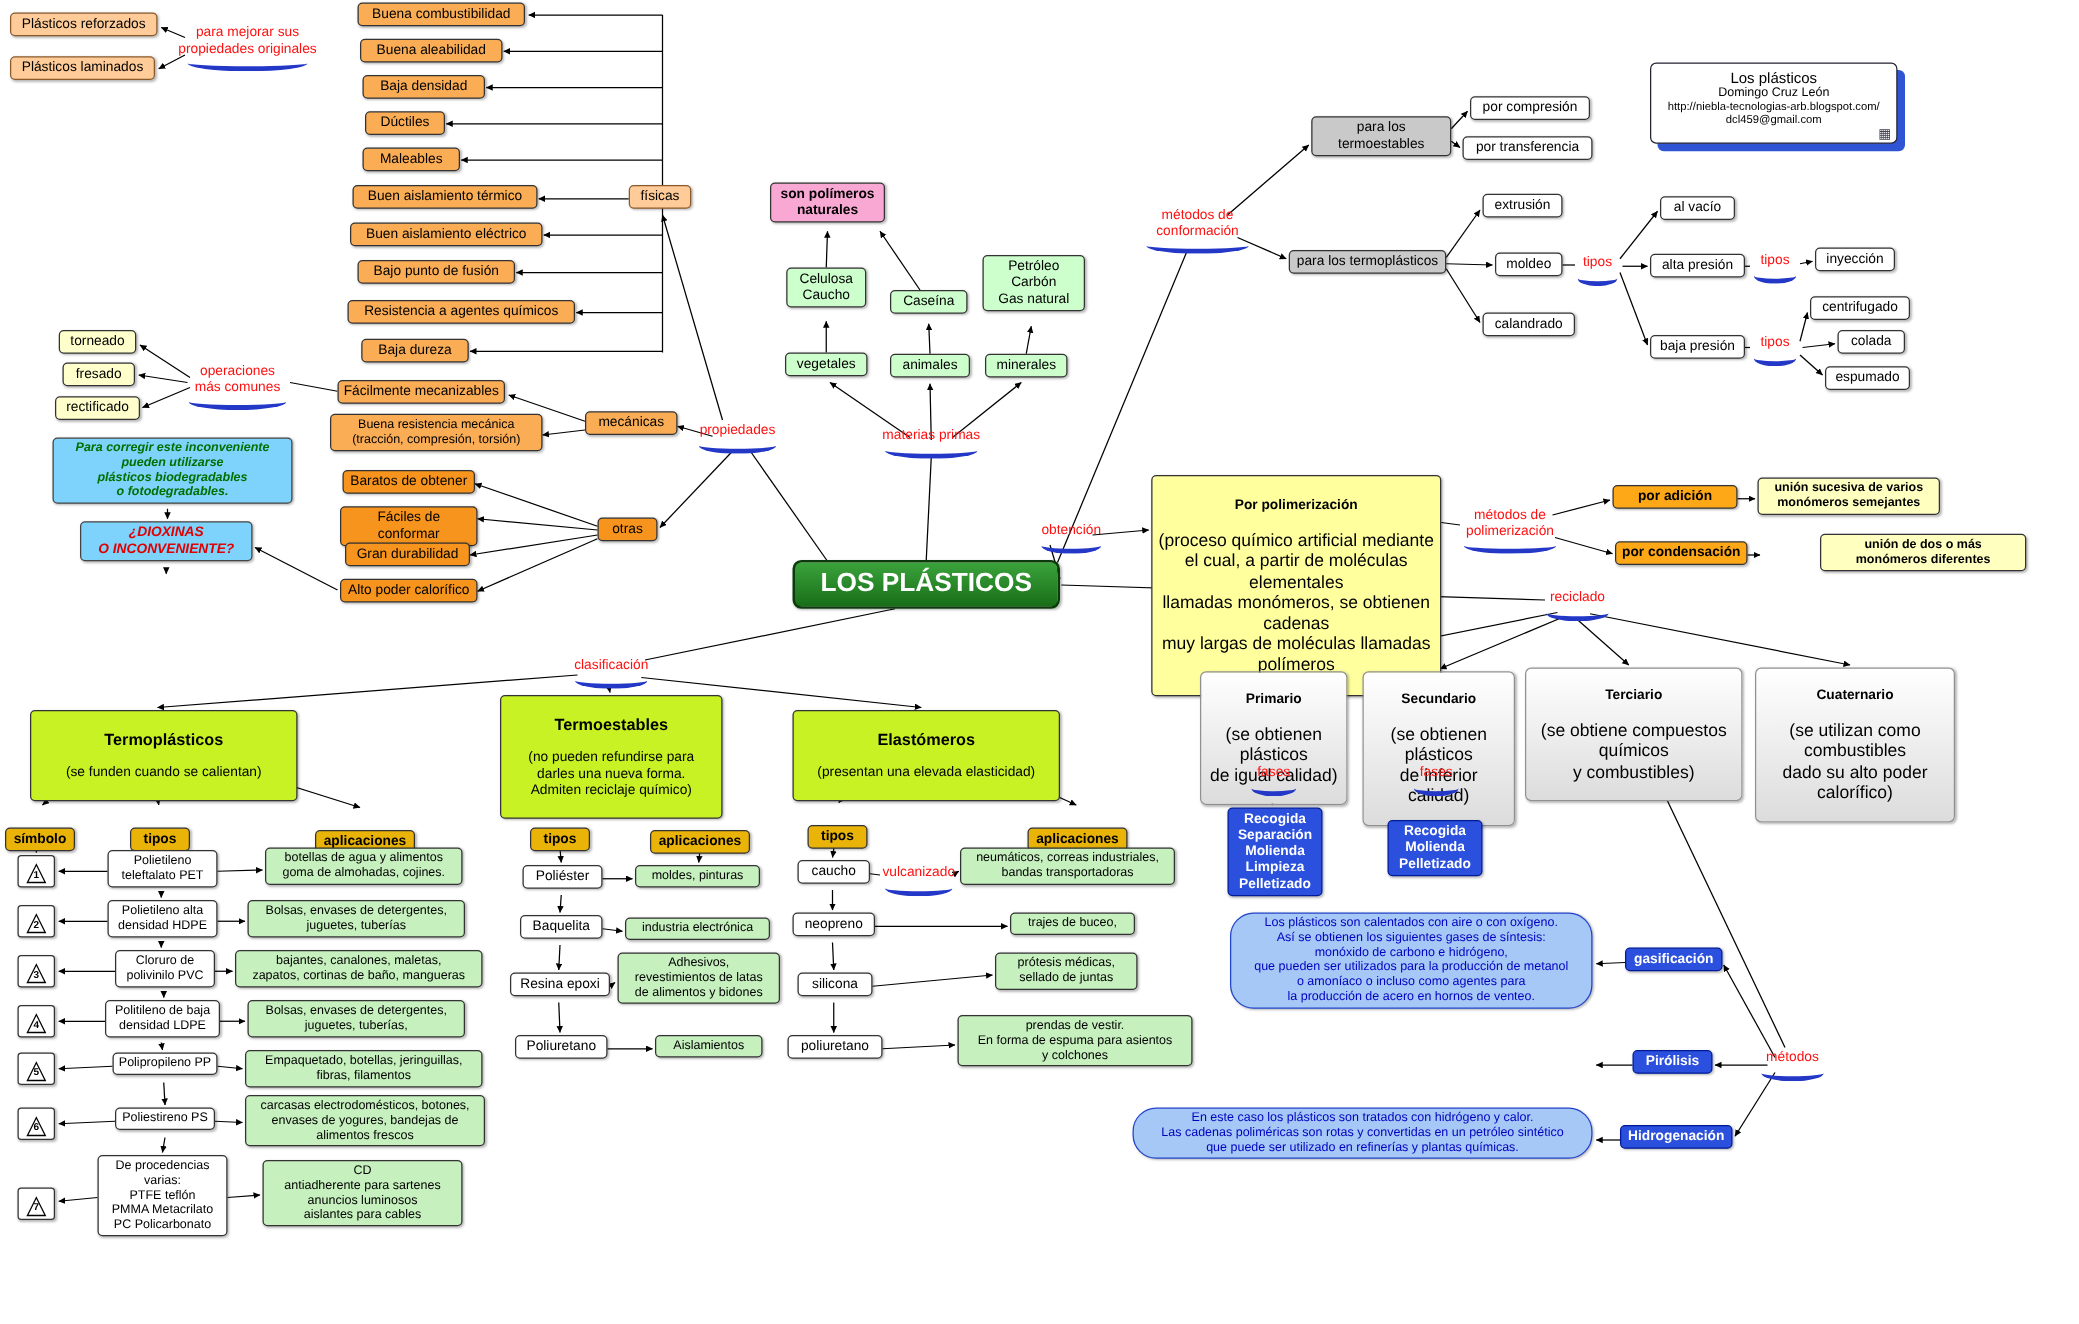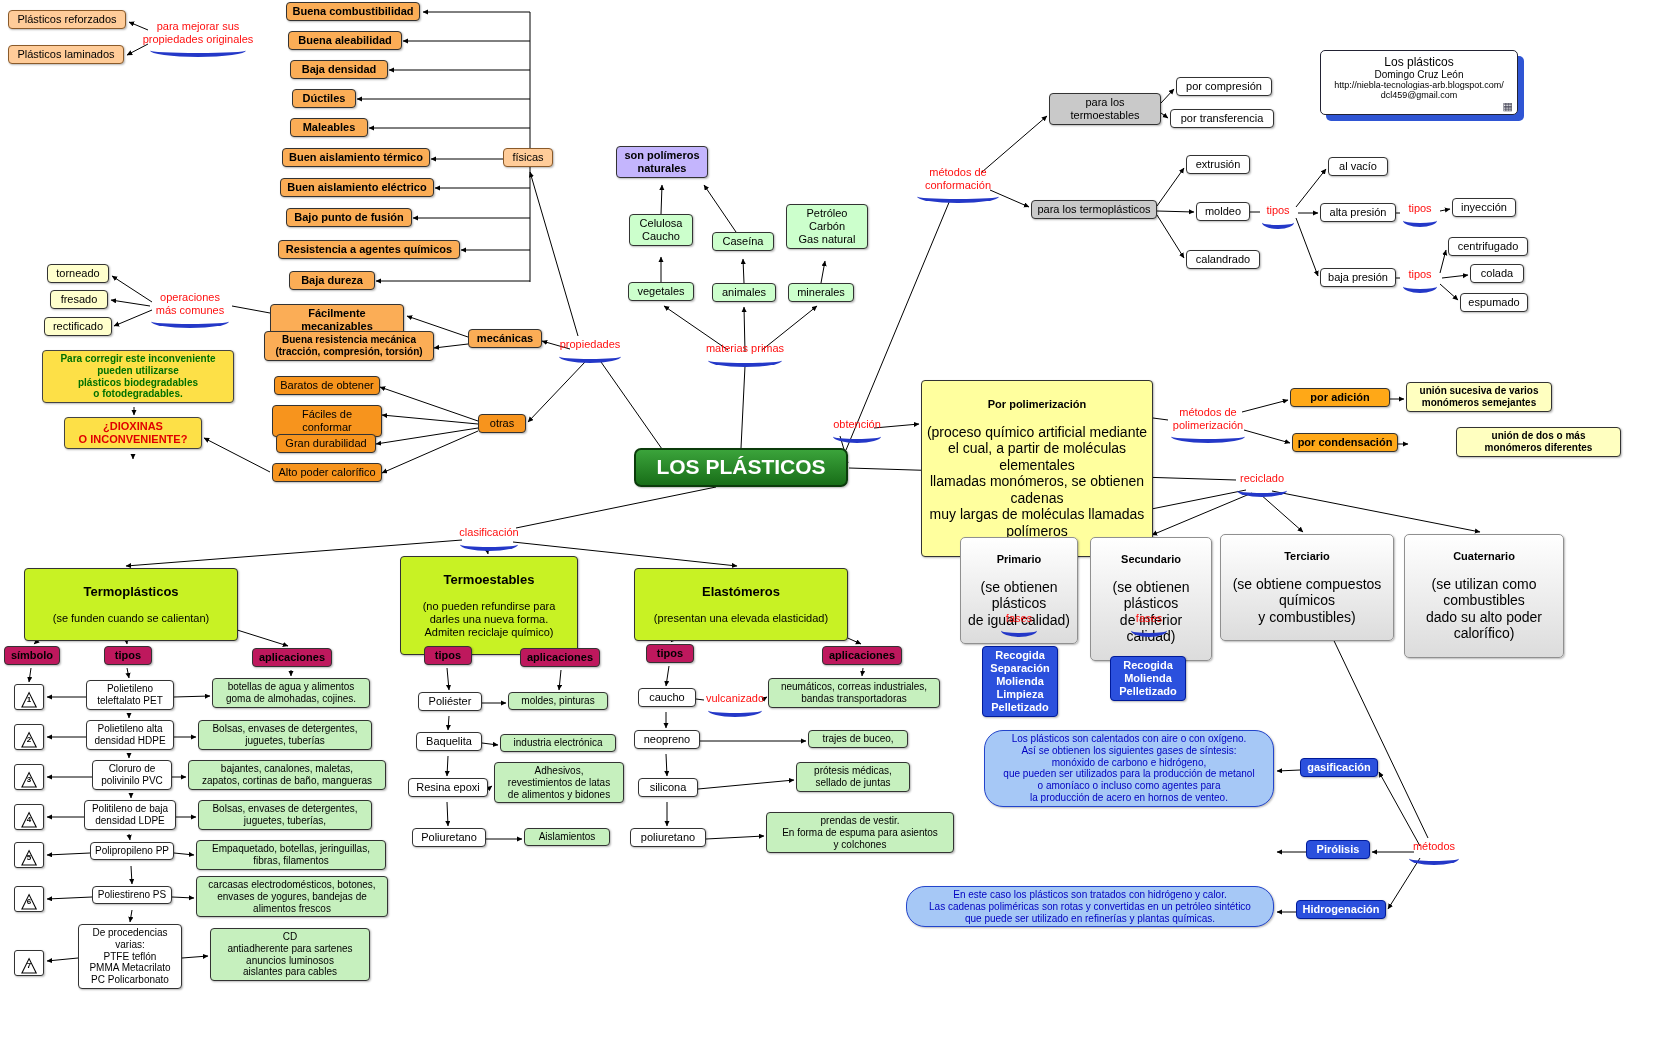--- a/index.html
+++ b/index.html
@@ -4,37 +4,37 @@
 <style>
   html,body{margin:0;padding:0;background:#fff;}
   #stage{position:relative;width:1663px;height:1059px;background:#fff;overflow:hidden;
          font-family:"Liberation Sans",sans-serif;}
   .edges{position:absolute;left:0;top:0;z-index:0;}
   .edges line{stroke:#000;stroke-width:1;}
   .n{position:absolute;z-index:1;box-sizing:border-box;border:1px solid #333;border-radius:4px;
      padding:2px 3px;text-align:center;font:11px/1.18 "Liberation Sans",sans-serif;
      white-space:pre-line;color:#000;box-shadow:1px 1px 2px rgba(0,0,0,.28);}
   .peach{background:#FFCC99;border-color:#8a5a2a;}
-  .or1{background:#FBAD56;font-weight:bold;}
+  .or1{background:#FBAD56;}
   .or2{background:#F7941D;}
   .ly{background:#FFFFCC;}
-  .bg{background:#c4b5fd;font-weight:bold;}
+  .bg{background:#f9a8d4;font-weight:bold;}
   .pg{background:#CCFFCC;}
   .gray{background:#C9C9C9;}
   .wh{background:#FFFFFF;}
   .yel{background:#FFFF9E;text-align:center;}
   .ob{background:#FFA817;font-weight:bold;}
   .pyb{background:#FFFFC0;font-weight:bold;font-size:10px;}
   .lime{background:#C8F224;}
-  .limeb{background:#be185d;font-weight:bold;}
+  .limeb{background:#eab308;font-weight:bold;margin-top:16px;}
   .ag{background:#C6F0BE;font-size:10px;}
   .blue{background:#2B50DD;color:#fff;font-weight:bold;border-color:#001a99;}
   .lb{background:#A6C8F6;color:#0000C0;border-color:#2244CC;border-radius:19px;font-size:10px;}
   .cat{background:linear-gradient(#ffffff,#dcdcdc);border-color:#909090;border-radius:5px;}
-  .note{background:#fde047;border-color:#444;}
+  .note{background:#7dd3fc;border-color:#444;font-style:italic;}
   .gtxt{color:#007000;font-weight:bold;font-size:10px;}
   .rtxt{color:#E00000;font-weight:bold;}
   .rtxt10{color:#E00000;font-weight:bold;font-size:10px;}
   .f10{font-size:10px;}
   .center-title{background:linear-gradient(#3BA33B,#186E18);color:#fff;font-weight:bold;
      font-size:21px;border:2px solid #0B3B0B;border-radius:7px;padding:5px 2px;}
   .t{font-weight:bold;display:block;}
   .b{display:block;font-size:14px;}
   .tc{font-weight:bold;display:block;font-size:13px;}
   .bc{display:block;font-size:11px;}

